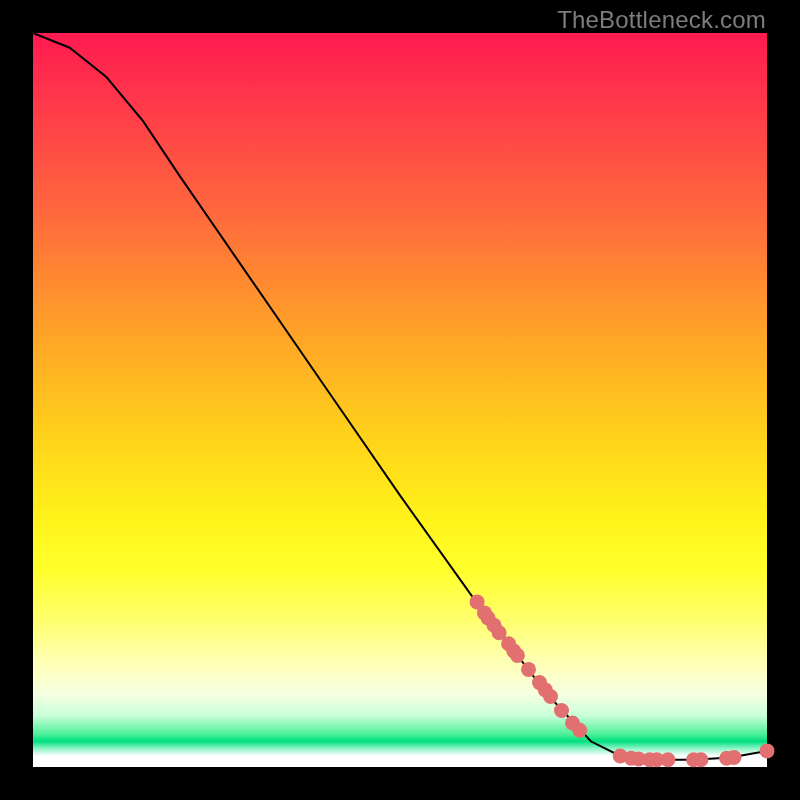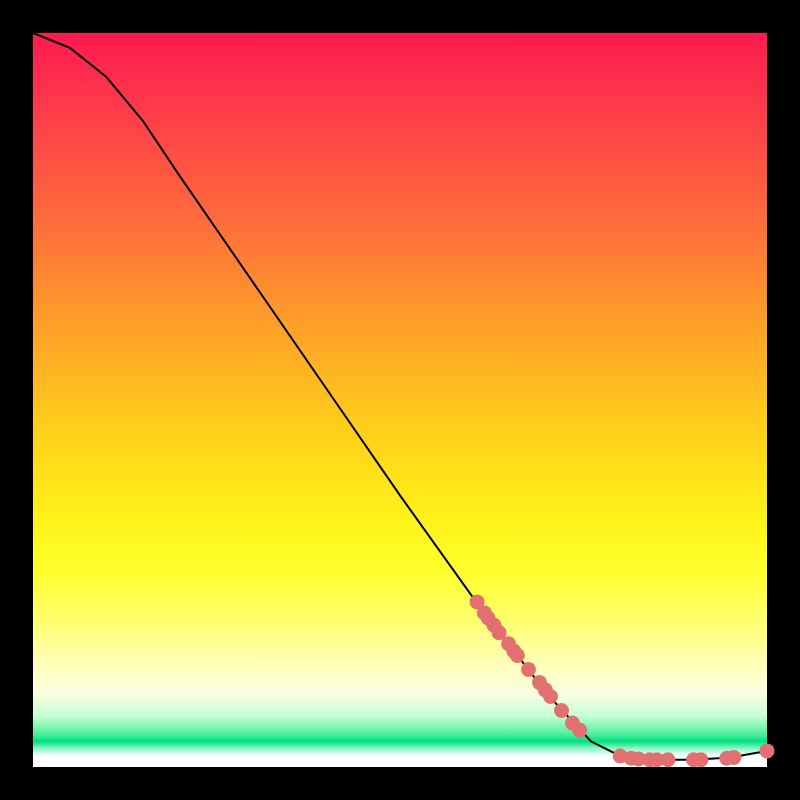--- a/index.html
+++ b/index.html
@@ -69,20 +69,21 @@
   }
   .dot {
     fill: #e37070;
     stroke: none;
   }
 </style>
 </head>
 <body>
 
 <div class="frame">
+  <div class="watermark">TheBottleneck.com</div>
 
   <div class="plot-area">
     <svg class="curve" viewBox="0 0 734 734">
       <path class="curve-path" d="M0.0 0.0 L36.7 14.7 L73.4 44.0 L110.1 88.1 L146.8 143.1 L220.2 249.6 L293.6 356.0 L367.0 462.4 L440.4 565.2 L513.8 660.6 L557.8 708.3 L587.2 723.0 L623.9 726.7 L660.6 726.7 L697.3 724.5 L734.0 717.9"></path>
       <g>
           <circle class="dot" cx="444.1" cy="568.9" r="7.5"></circle>
           <circle class="dot" cx="451.4" cy="579.9" r="7.5"></circle>
           <circle class="dot" cx="455.1" cy="585.0" r="7.5"></circle>
           <circle class="dot" cx="461.0" cy="592.3" r="7.5"></circle>
           <circle class="dot" cx="466.1" cy="599.7" r="7.5"></circle>

